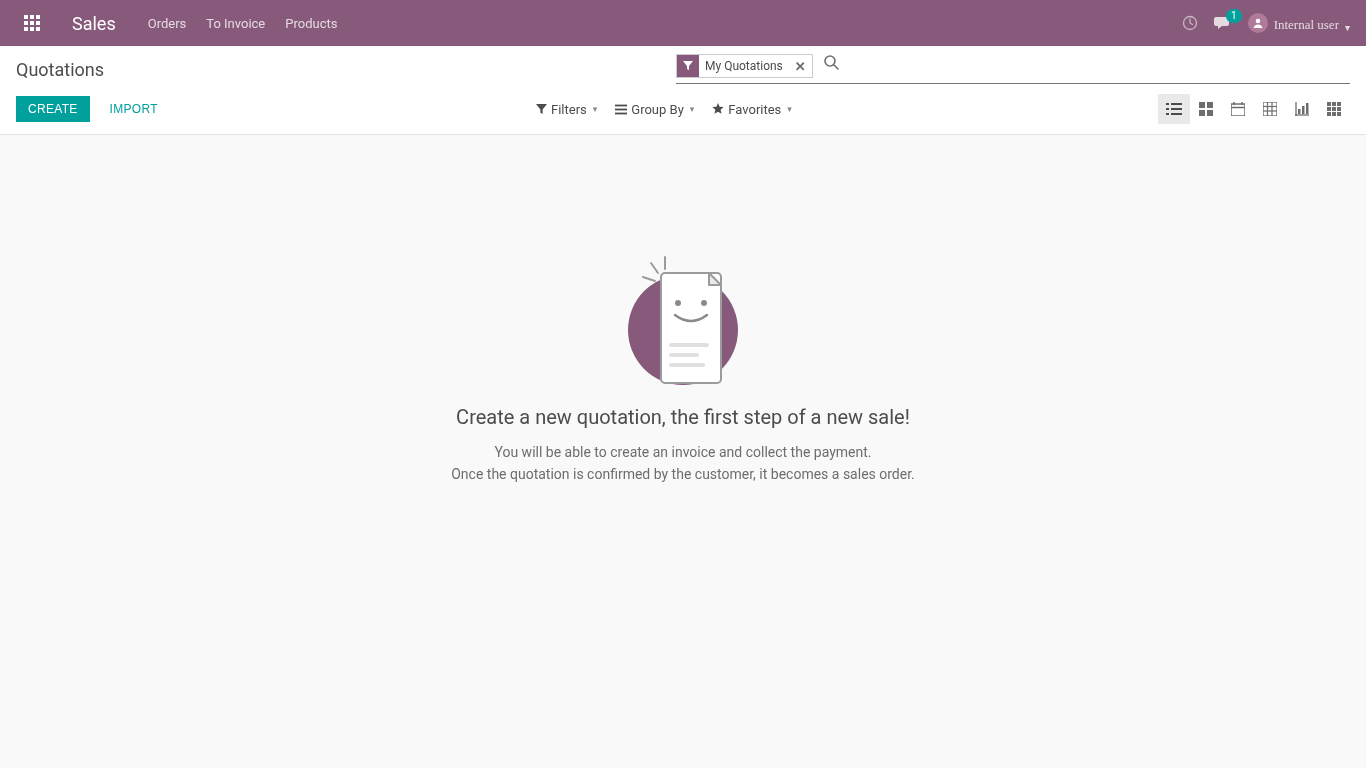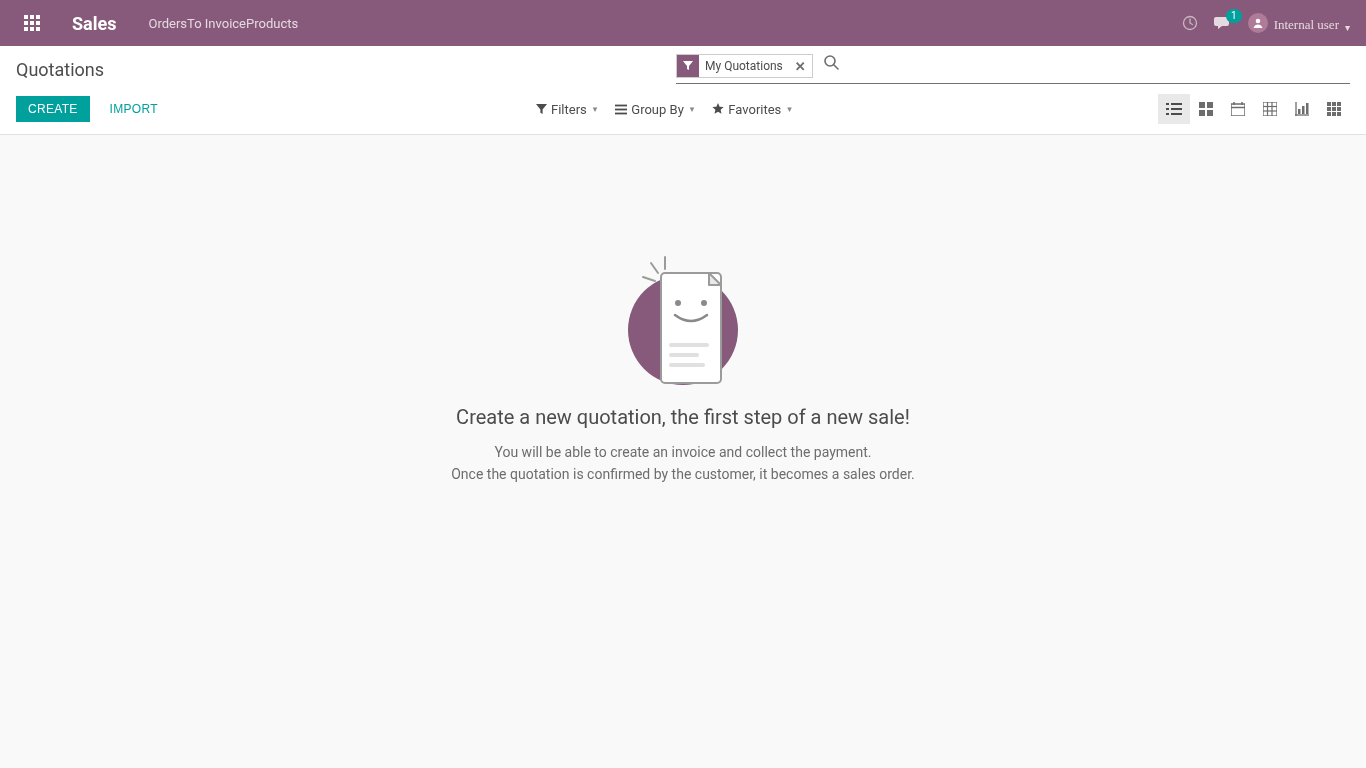--- a/index.html
+++ b/index.html
@@ -3,22 +3,22 @@
 <meta charset="utf-8">
 <style>
   * { box-sizing: border-box; margin: 0; padding: 0; }
   body { font-family: -apple-system, BlinkMacSystemFont, "Segoe UI", Roboto, Helvetica, Arial, sans-serif; font-size: 13px; color: #4c4c4c; background: #f9f9f9; width: 1366px; height: 768px; overflow: hidden; }
   
   
   .topnav { background: #875a7b; height: 46px; display: flex; align-items: center; color: #fff; padding: 0 8px; }
   .apps-icon { width: 32px; height: 32px; display: flex; align-items: center; justify-content: center; cursor: pointer; margin-left: 8px; }
   .apps-grid { display: grid; grid-template-columns: repeat(3,4px); grid-template-rows: repeat(3,4px); gap: 2px; }
   .apps-grid span { background: #fff; width:4px; height:4px; }
-  .brand { font-size: 18px; font-weight: 700; margin-left: 24px; margin-right: 32px; cursor: pointer; }
-  .nav-menu { display: flex; }
+  .brand { font-size: 18px; font-weight: 400; margin-left: 24px; margin-right: 32px; cursor: pointer; }
+  .nav-menu { display: flex; gap: 20px; }
   .nav-menu a { color: #e6dae1; text-decoration: none; font-size: 13px; cursor: pointer; }
   .nav-spacer { flex: 1; }
   .topnav-right { display: flex; align-items: center; gap: 16px; margin-right: 8px; }
   .top-icon { color: #e6dae1; cursor: pointer; display: flex; align-items: center; position: relative; }
   .badge { position: absolute; top: -6px; right: -10px; background: #00a09d; color: #fff; font-size: 10px; border-radius: 8px; padding: 1px 5px; line-height: 12px; }
   .user-box { display: flex; align-items: flex-end; gap: 6px; cursor: pointer; color: #e6dae1; font-family: Liberation Serif, serif; }
   .avatar { width: 20px; height: 20px; border-radius: 50%; background: #b07a99; display: flex; align-items: center; justify-content: center; }
   .avatar svg { fill: #fff; }
   .caret { font-size: 10px; color: #e6dae1; }
 

